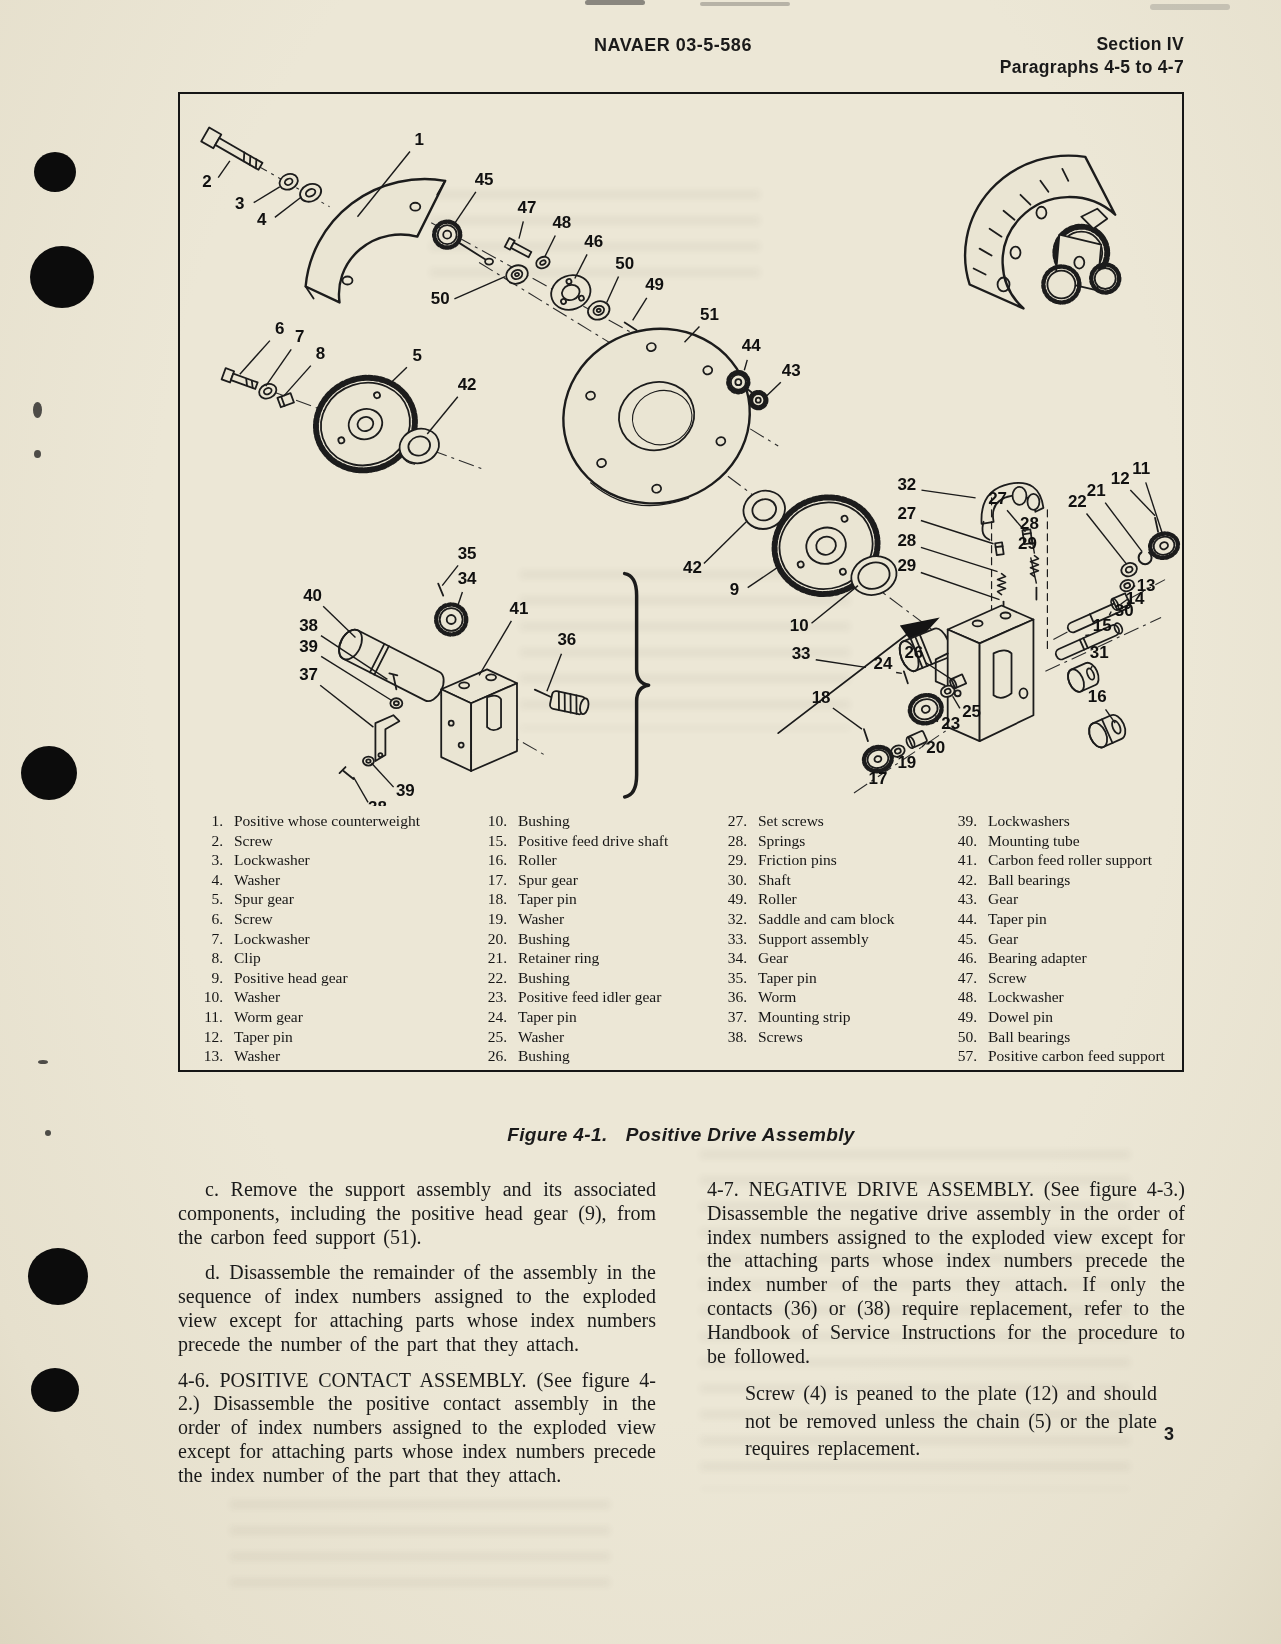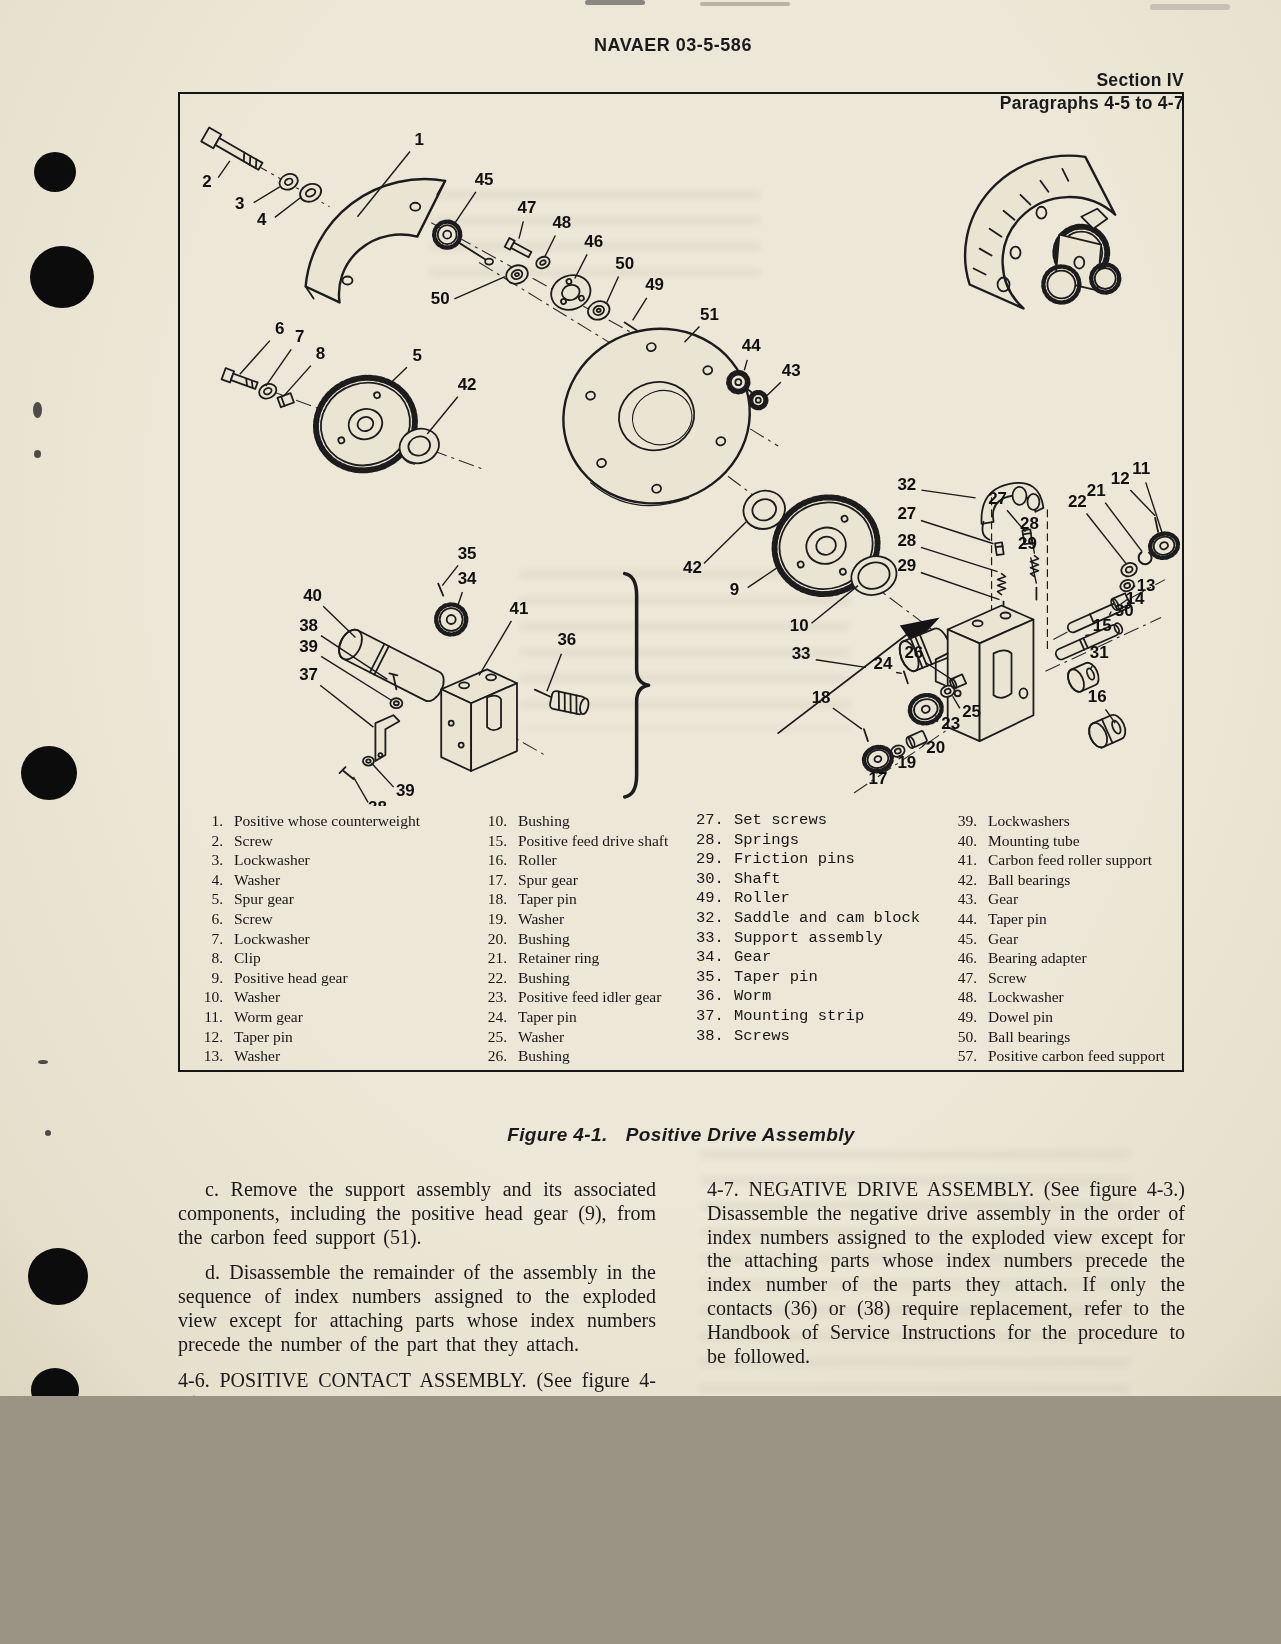--- a/index.html
+++ b/index.html
@@ -1,35 +1,35 @@
 <!DOCTYPE html>
 <html><head>
 <meta charset="utf-8">
 <style>
   html,body{margin:0;padding:0;}
   body{background:#9a9484;}
   .page{
     position:relative;
-    width:1281px;height:1396px;
+    width:1281px;height:1644px;
     background:radial-gradient(ellipse at 52% 38%, #ece7d6 55%, #e6e0cd 85%, #ddd6c0 100%);
     overflow:hidden;
     font-family:"Liberation Serif", serif;
     color:#1a1a1a;
   }
   
   .hole{position:absolute;background:#0c0c0c;border-radius:50%;}
   .mark{position:absolute;background:rgba(25,25,25,.75);border-radius:50%;}
   .smudge{position:absolute;border-radius:3px;}
   .ghost{position:absolute;opacity:.045;filter:blur(3px);
          background:repeating-linear-gradient(#3a3020 0 9px, transparent 9px 26px);}
   
   .doc-num{position:absolute;top:35px;left:594px;
     font:bold 18px "Liberation Sans",sans-serif;letter-spacing:.5px;}
   .header-right{position:absolute;top:33px;right:97px;text-align:right;
-    font:bold 17.5px "Liberation Sans",sans-serif;line-height:23px;letter-spacing:.3px;margin-top:36px;}
+    font:bold 17.5px "Liberation Sans",sans-serif;line-height:23px;letter-spacing:.3px;}
   
   .figure-box{position:absolute;left:178px;top:92px;width:1006px;height:980px;
     border:2.5px solid #161616;box-sizing:border-box;}
   .figure-box svg{position:absolute;left:0;top:0;}
   
   .axis line{stroke:#2c2c2c;stroke-width:1.1;stroke-dasharray:16 5 3 5;}
   .parts path,.parts rect,.parts circle,.parts ellipse,.parts line,.parts polygon,.parts polyline{
     stroke:#1c1c1c;fill:none;stroke-width:1.8;stroke-linejoin:round;stroke-linecap:round;}
   .parts .fillp{fill:#eae5d3;}
   .parts .teeth{stroke-width:6;stroke-dasharray:3.2 2.6;}
@@ -37,21 +37,21 @@
   .parts .thick{stroke-width:2.4;}
   .parts .thin{stroke-width:1.1;}
   .parts .dashp{stroke-dasharray:7 5;stroke-width:1.2;}
   .parts .solid{fill:#141414;stroke:none;}
   .callouts text{font:bold 17px "Liberation Sans",sans-serif;fill:#101010;text-anchor:middle;}
   .callouts line{stroke:#1a1a1a;stroke-width:1.4;}
   
   .parts-list{position:absolute;left:0;top:712px;width:100%;height:262px;
     font-size:15.5px;color:#161616;}
   .parts-col{position:absolute;top:5px;line-height:19.6px;white-space:nowrap;}
-  .pc1{left:16px;} .pc2{left:300px;} .pc3{left:516px;font-family:Liberation Mono, monospace;} .pc4{left:770px;}
+  .pc1{left:16px;} .pc2{left:300px;} .pc3{left:540px;} .pc4{left:770px;}
   .part-row{display:flex;}
   .pnum{display:inline-block;width:27px;text-align:right;margin-right:11px;flex:none;}
   
   .caption{position:absolute;left:178px;top:1124px;width:1006px;text-align:center;
     font:italic bold 19px "Liberation Sans",sans-serif;letter-spacing:.4px;}
   .caption .cap-title{margin-left:18px;}
   
   .col-left{position:absolute;left:178px;top:1178px;width:478px;}
   .col-right{position:absolute;left:707px;top:1178px;width:478px;}
   .bodytext p{margin:0 0 12px 0;font-size:20px;line-height:23.8px;
@@ -791,16 +791,17 @@
     <span>Figure 4-1.</span><span class="cap-title">Positive Drive Assembly</span>
   </div>
 
   <div class="col-left bodytext">
     <p class="indent">c. Remove the support assembly and its associated components, including the positive head gear (9), from the carbon feed support (51).</p>
     <p class="indent">d. Disassemble the remainder of the assembly in the sequence of index numbers assigned to the exploded view except for attaching parts whose index numbers precede the number of the part that they attach.</p>
     <p>4-6. POSITIVE CONTACT ASSEMBLY. (See figure 4-2.) Disassemble the positive contact assembly in the order of index numbers assigned to the exploded view except for attaching parts whose index numbers precede the index number of the part that they attach.</p>
   </div>
   <div class="col-right bodytext">
     <p>4-7. NEGATIVE DRIVE ASSEMBLY. (See figure 4-3.) Disassemble the negative drive assembly in the order of index numbers assigned to the exploded view except for the attaching parts whose index numbers precede the index number of the parts they attach. If only the contacts (36) or (38) require replacement, refer to the Handbook of Service Instructions for the procedure to be followed.</p>
+    <p class="note-text">Screw (4) is peaned to the plate (12) and should not be removed unless the chain (5) or the plate requires replacement.</p>
   </div>
 
   <div class="page-num">3</div>
 </div>
 
 </body></html>

